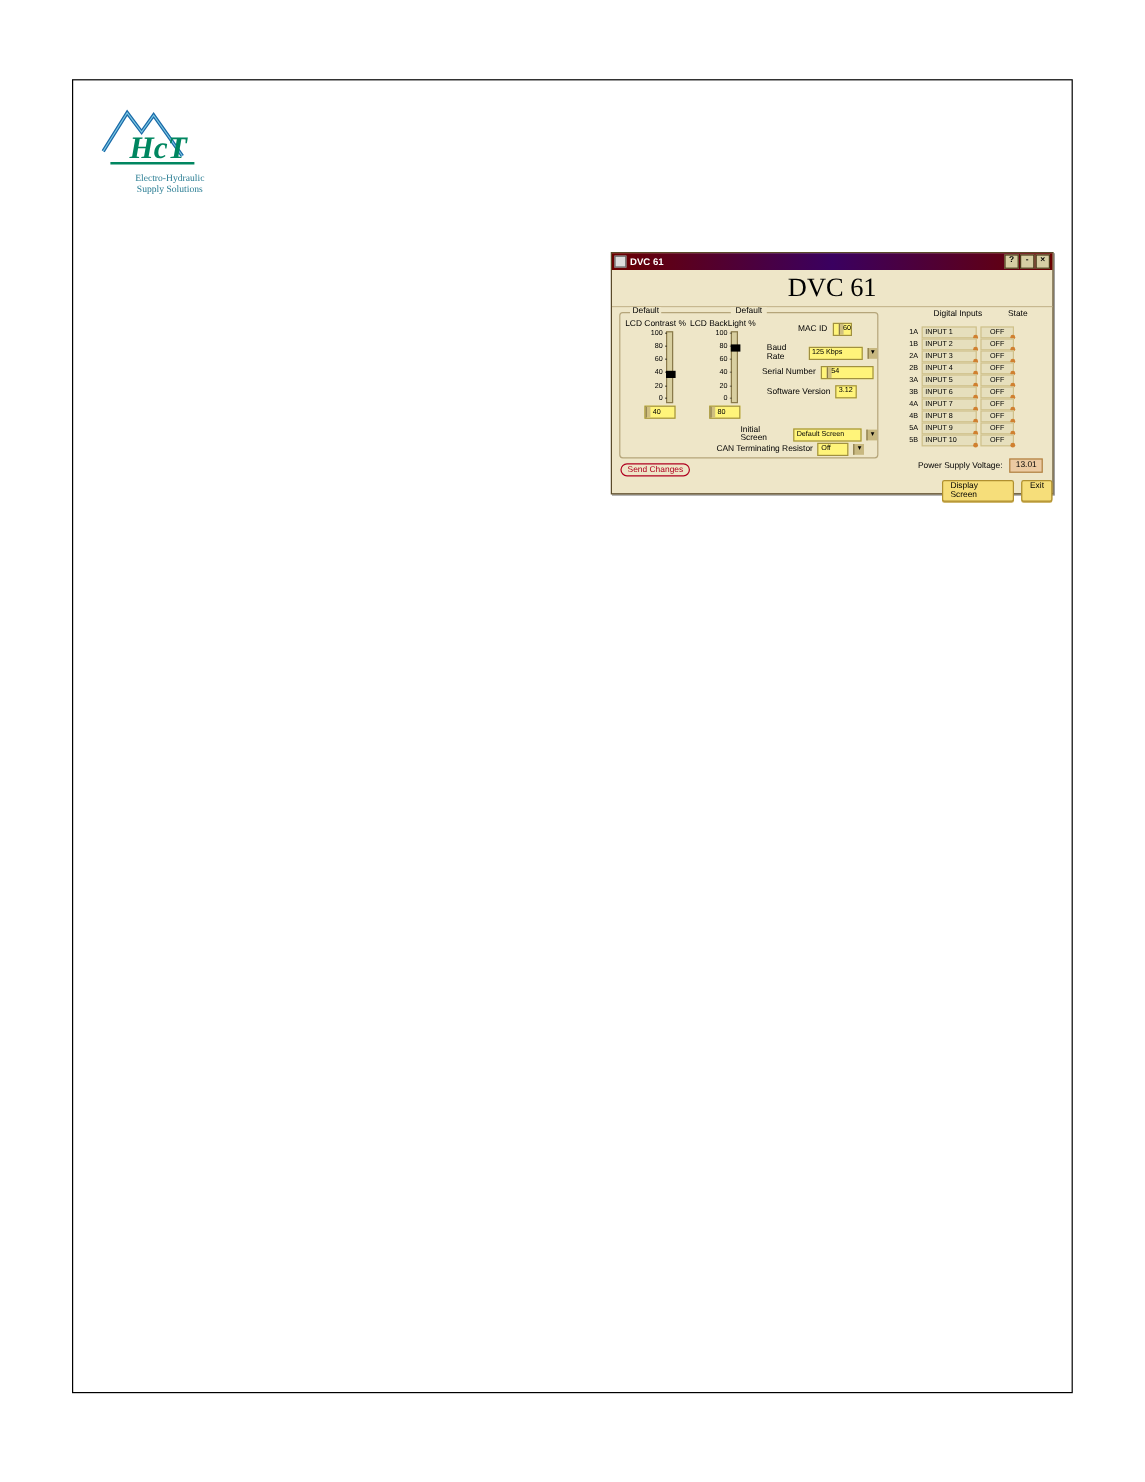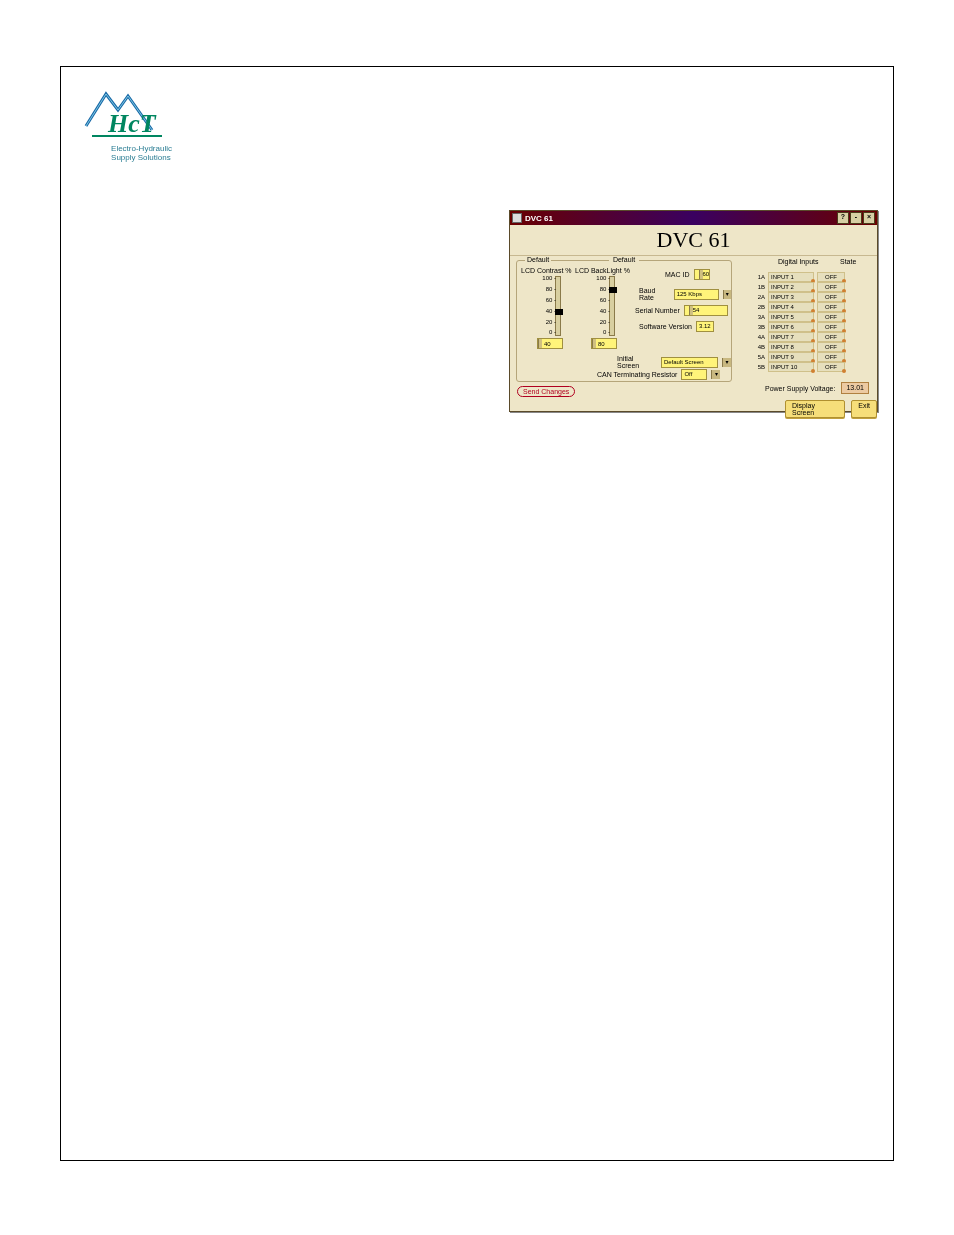--- a/index.html
+++ b/index.html
@@ -15,22 +15,22 @@
   }
   
   .logo {
     position:absolute; left:80px; top:82px;
     width:95px; height:84px;
     display:flex; flex-direction:column; align-items:center;
   }
   .logo svg { display:block; }
   .logo-text {
     font-size:8px; line-height:9px; color:#2a7d93;
-    text-align:left; margin-top:2px;
-    font-family: Liberation Sans, sans-serif;
+    text-align:center; margin-top:2px;
+    font-family: Liberation Serif, serif;
     margin-left: 28px;
   }
   .hct-label {
     font-style:italic; font-weight:bold;
     font-family:"Times New Roman", serif;
     font-size:26px;
     fill:#008660;
   }
   
   .panel {

